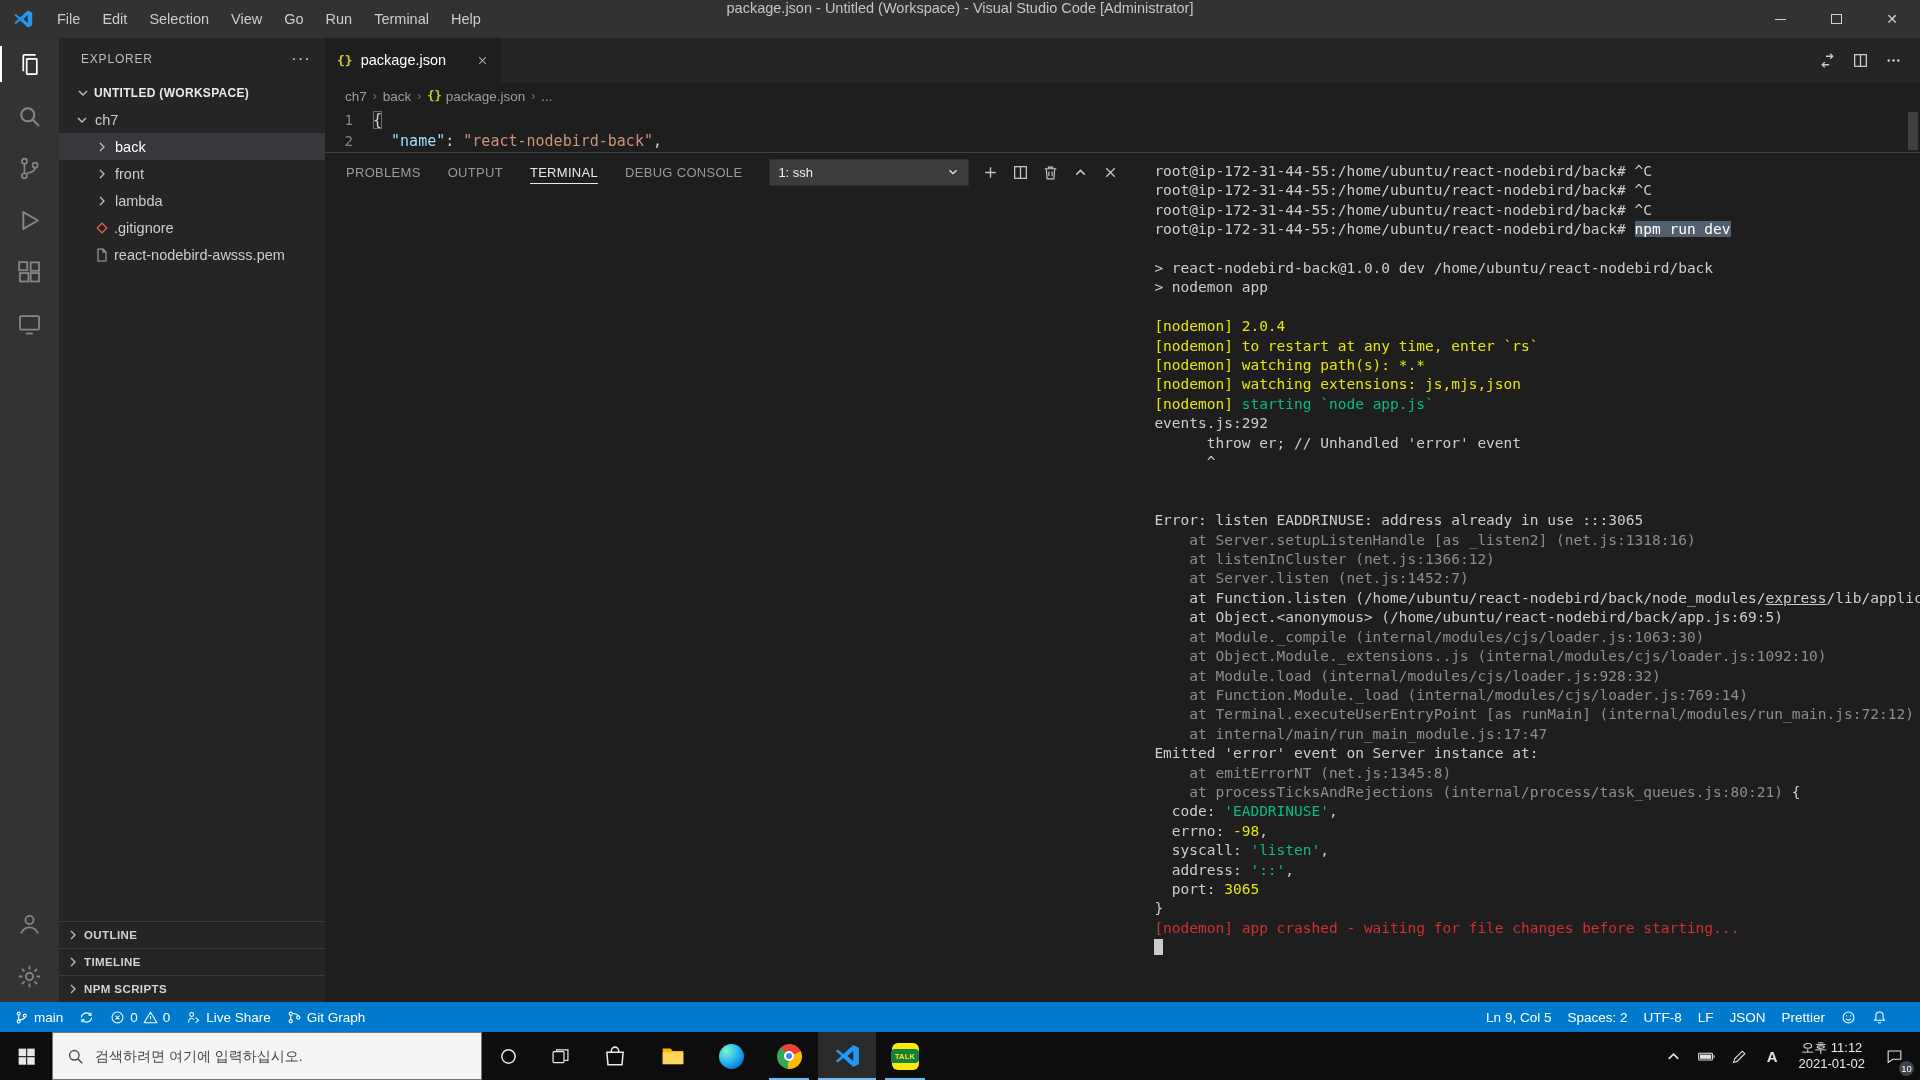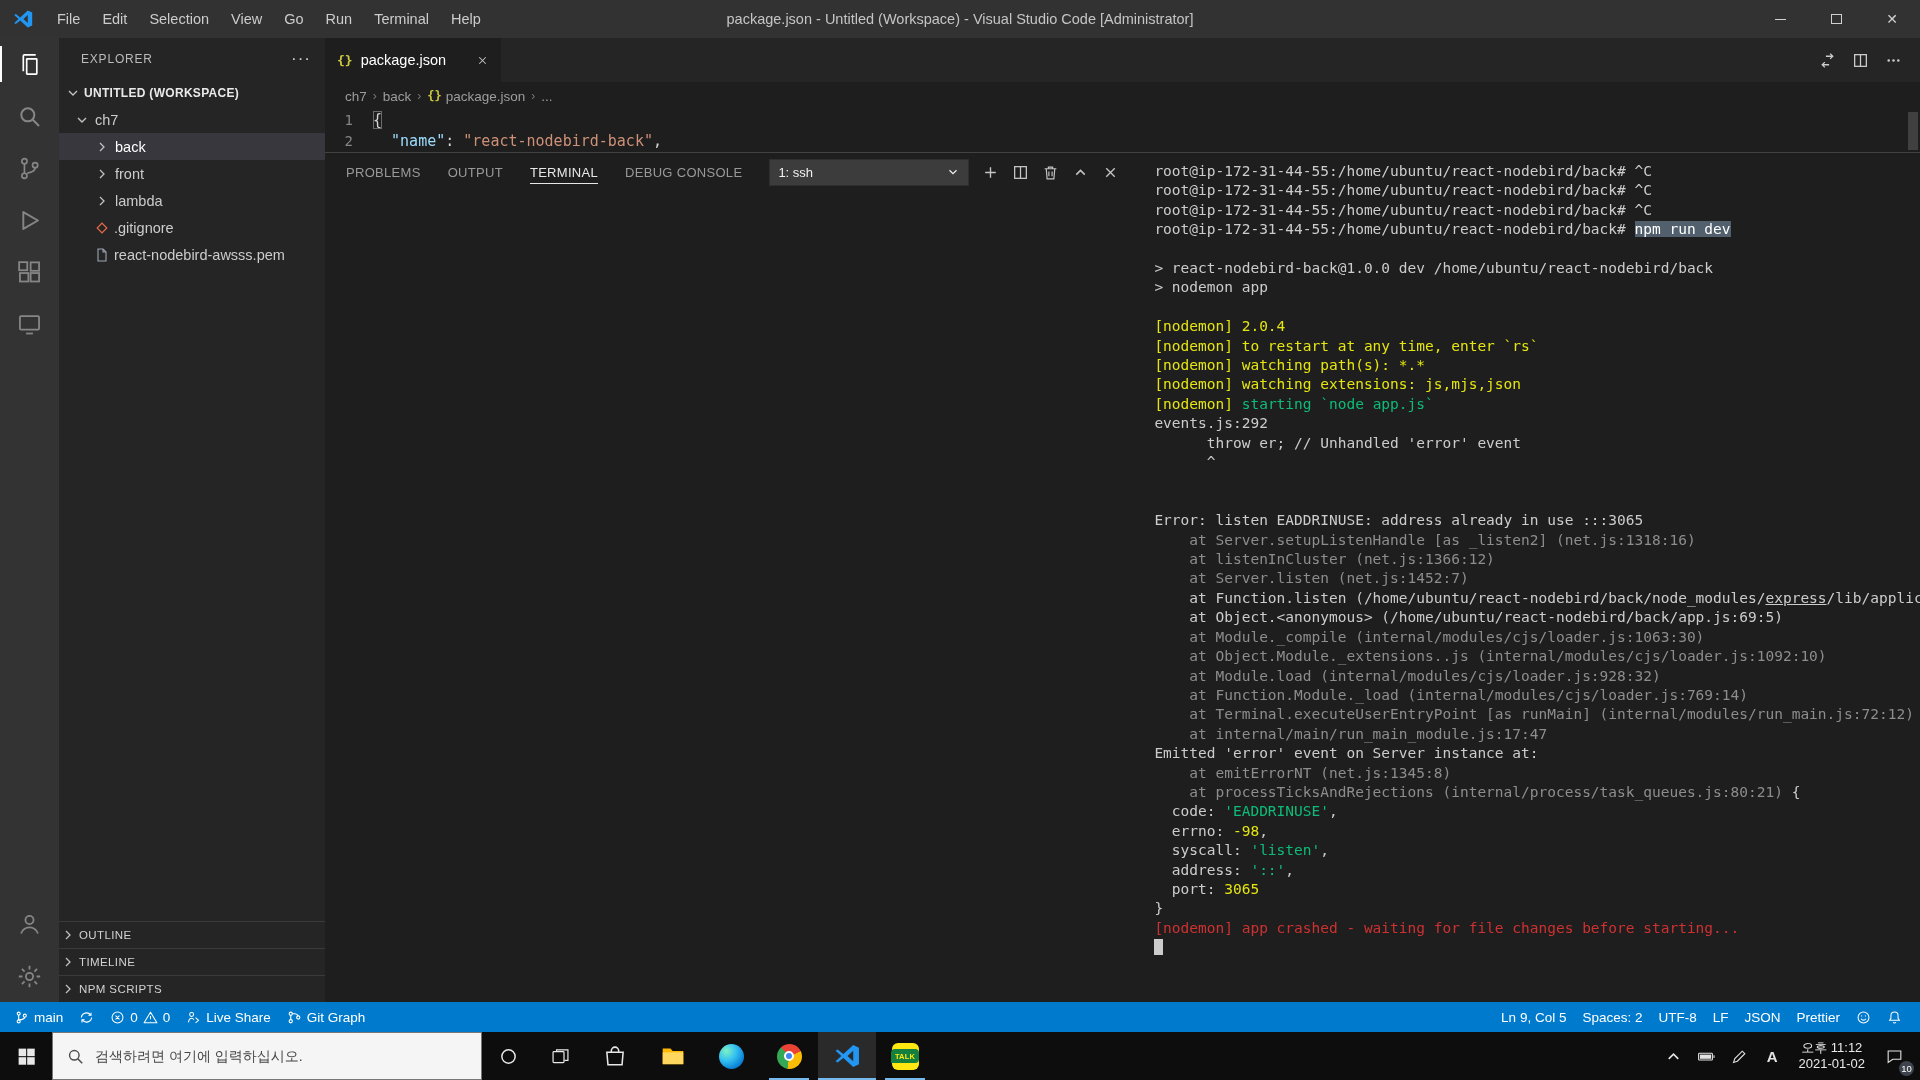--- a/index.html
+++ b/index.html
@@ -1,21 +1,21 @@
 <!DOCTYPE html>
 <html><head>
 <meta charset="utf-8">
 <style>
 *{box-sizing:border-box;margin:0;padding:0}
 html,body{width:1920px;height:1080px;overflow:hidden;background:#1e1e1e;font-family:"Liberation Sans",sans-serif}
 .icon{display:inline-flex;align-items:center;justify-content:center}
 .icon svg{display:block}
 
 
-.titlebar{height:38px;background:#323233;display:flex;align-items:center;color:#cccccc;position:relative;font-size:14.5px}
+.titlebar{height:38px;background:#323233;display:flex;color:#cccccc;position:relative;font-size:14.5px}
 .tb-logo{width:46px;display:flex;justify-content:center}
 .tb-logo svg{width:20px;height:20px}
 .menubar{display:flex;height:100%}
 .menu-item{padding:0 11px;height:100%;display:flex;align-items:center}
 .window-title{position:absolute;left:50%;transform:translateX(-50%);white-space:nowrap;color:#c5c5c5}
 .win-controls{margin-left:auto;display:flex;height:100%}
 .win-btn{width:56px;height:100%;display:flex;align-items:center;justify-content:center;color:#d0d0d0;font-size:14px}
 .min-glyph{display:block;width:11px;height:1px;background:#d0d0d0}
 .max-glyph{display:block;width:11px;height:10px;border:1px solid #d0d0d0}
 
@@ -25,29 +25,29 @@
 .ab-item{height:52px;display:flex;align-items:center;justify-content:center;color:#868686;position:relative}
 .ab-item svg{width:27px;height:27px}
 .ab-item.active{color:#ffffff}
 .ab-item.active::before{content:"";position:absolute;left:0;top:8px;bottom:8px;width:2px;background:#ffffff}
 .ab-spacer{flex:1}
 
 
 .sidebar{width:266px;background:#252526;display:flex;flex-direction:column;color:#cccccc;overflow:hidden}
 .sb-header{height:42px;display:flex;align-items:center;padding:0 14px 0 22px;font-size:12px;letter-spacing:.8px;color:#bbbbbb}
 .sb-header .more{margin-left:auto;color:#cfcfcf;font-size:17px;letter-spacing:1px}
-.ws-row{height:26px;display:flex;align-items:center;gap:2px;padding-left:5px;font-size:12px;font-weight:700;color:#e9e9e9;letter-spacing:.3px}
+.ws-row{height:26px;display:flex;align-items:center;gap:2px;padding-left:15px;font-size:12px;font-weight:700;color:#e9e9e9;letter-spacing:.3px}
 .sb-row{height:27px;display:flex;align-items:center;gap:4px;font-size:14.5px;color:#cccccc;white-space:nowrap;overflow:hidden}
 .sb-row.selected{background:#37373d;color:#ffffff}
 .chev{width:18px;height:18px;color:#c0c0c0;flex:0 0 18px}
 .chev svg{width:16px;height:16px}
 .sb-ic{width:17px;height:17px;flex:0 0 17px}
 .sb-ic svg{width:16px;height:16px}
 .sb-spacer{flex:1}
-.section-row{height:27px;border-top:1px solid #3a3a3a;display:flex;align-items:center;gap:2px;font-size:11.5px;font-weight:400;color:#d2d2d2;letter-spacing:.4px}
+.section-row{height:27px;border-top:1px solid #3a3a3a;display:flex;align-items:center;gap:2px;padding-left:5px;font-size:11.5px;font-weight:700;color:#d2d2d2;letter-spacing:.4px}
 
 
 .editor-col{flex:1;display:flex;flex-direction:column;min-width:0;position:relative;background:#1e1e1e}
 .tabbar{height:44px;background:#252526;display:flex;align-items:stretch}
 .tab{width:176px;background:#1e1e1e;display:flex;align-items:center;gap:8px;padding:0 12px;font-size:14.5px;color:#ffffff}
 .braces{color:#cbcb41;font-family:"DejaVu Sans Mono","Liberation Mono",monospace;font-size:13px;font-weight:700}
 .tab-close{margin-left:auto;color:#c5c5c5}
 .tab-close svg{width:13px;height:13px}
 .tab-actions{margin-left:auto;display:flex;align-items:center;gap:16px;padding-right:18px;color:#cccccc}
 .tab-actions .icon svg{width:17px;height:17px}
@@ -81,21 +81,21 @@
 .c-green{color:#0dbc79}
 .c-red{color:#cd3131}
 .c-dim{color:#8d8d8d}
 .c-link{text-decoration:underline}
 .c-sel{background:#52606d;color:#ffffff}
 .cursor{display:inline-block;width:9px;height:16px;background:#cccccc;vertical-align:-3px}
 
 
 .statusbar{height:30px;background:#007acc;color:#ffffff;display:flex;align-items:center;font-size:13.5px}
 .sb-left{display:flex;align-items:center;height:100%;padding-left:6px}
-.sb-right{margin-left:auto;display:flex;align-items:flex-end;height:100%;padding-right:10px}
+.sb-right{margin-left:auto;display:flex;align-items:flex-end;height:100%;padding-right:25px}
 .st-item{display:flex;align-items:center;gap:5px;padding:0 8px;height:100%;white-space:nowrap}
 .st-item .icon svg{width:15px;height:15px}
 
 
 .taskbar{height:48px;background:#0d0d0d;display:flex;align-items:stretch;color:#e8e8e8}
 .tb-btn{width:52px;display:flex;align-items:center;justify-content:center}
 .tb-btn svg{width:21px;height:21px}
 .tb-search{width:430px;background:#f5f5f5;display:flex;align-items:center;gap:10px;padding:0 13px;border:1px solid #767676}
 .tb-search .icon svg{width:19px;height:19px}
 .tb-search input{border:0;outline:0;background:transparent;font-size:14px;color:#333;width:100%;font-family:inherit}

